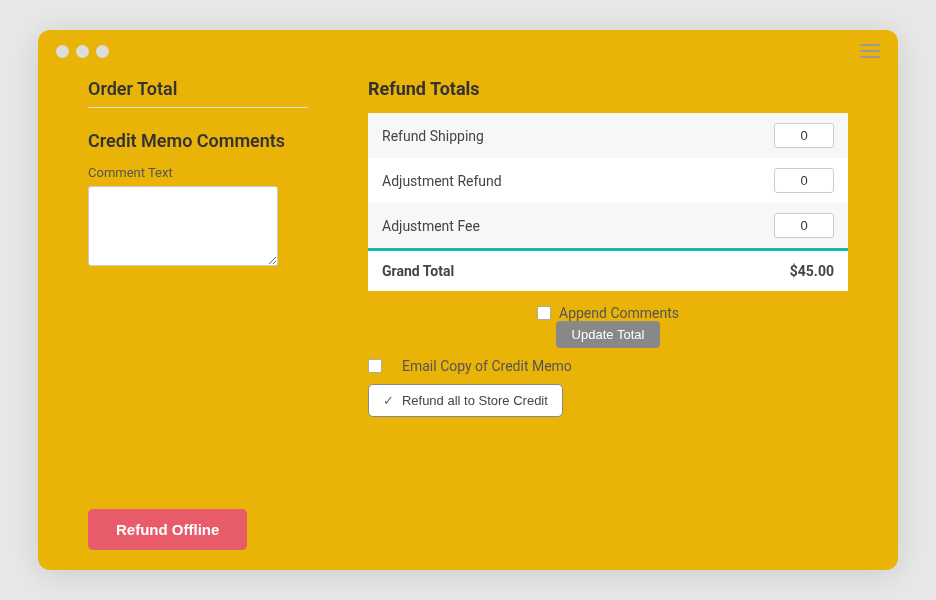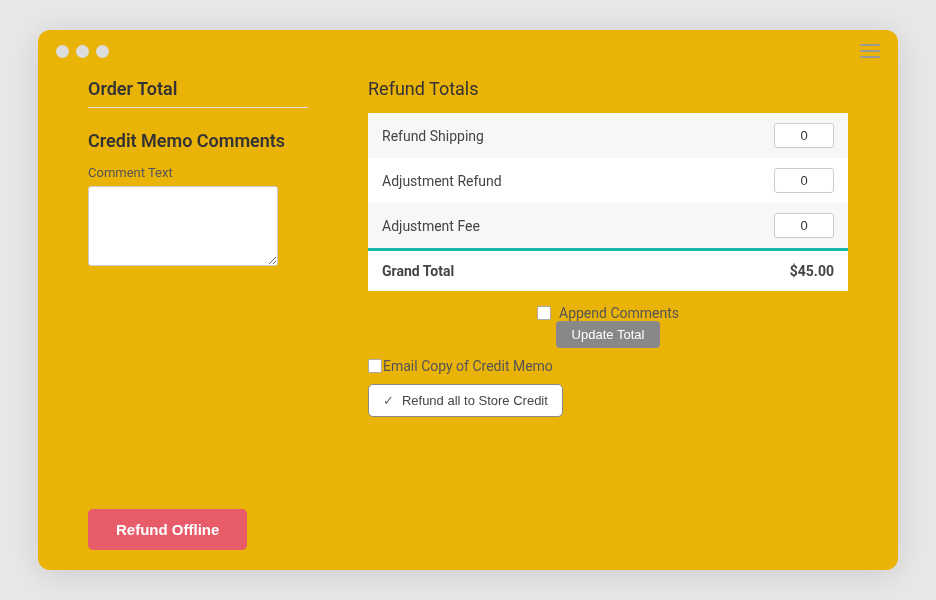--- a/index.html
+++ b/index.html
@@ -90,21 +90,21 @@
       border: 1px solid #ccc;
       border-radius: 3px;
       resize: both;
       font-size: 13px;
       padding: 6px;
       color: #333;
       outline: none;
     }
     .refund-totals-title {
       font-size: 18px;
-      font-weight: 400;
+      font-weight: 700;
       color: #333;
       margin-bottom: 14px;
     }
     .totals-table {
       width: 100%;
       border-collapse: collapse;
     }
     .totals-table tr:nth-child(odd) td {
       background: #f7f7f7;
     }
@@ -150,21 +150,21 @@
       font-size: 15px;
       color: #222;
       text-align: right;
     }
     .options-section {
       padding: 14px 0 0 0;
     }
     .option-row {
       display: flex;
       align-items: center;
-      gap: 1px;
+      gap: 20px;
       margin-bottom: 10px;
     }
     .option-row-split {
       display: flex;
       align-items: center;
       justify-content: space-between;
       margin-bottom: 10px;
       flex-direction: column;
     }
     .option-row-split .left {

